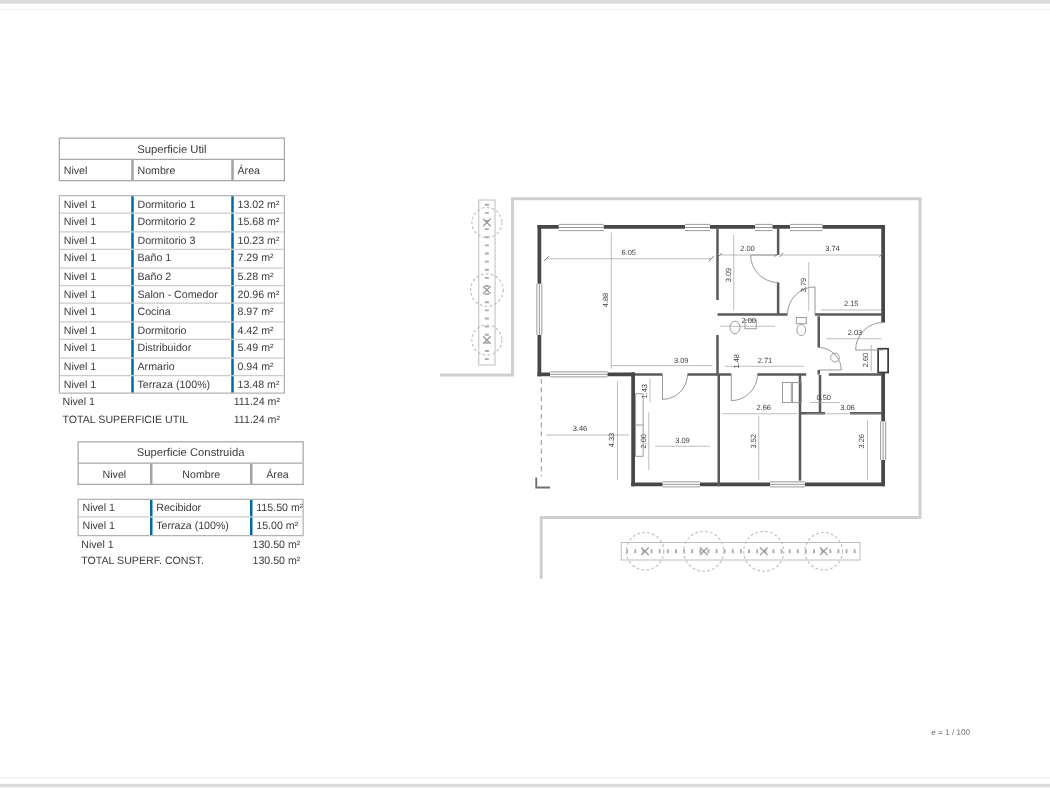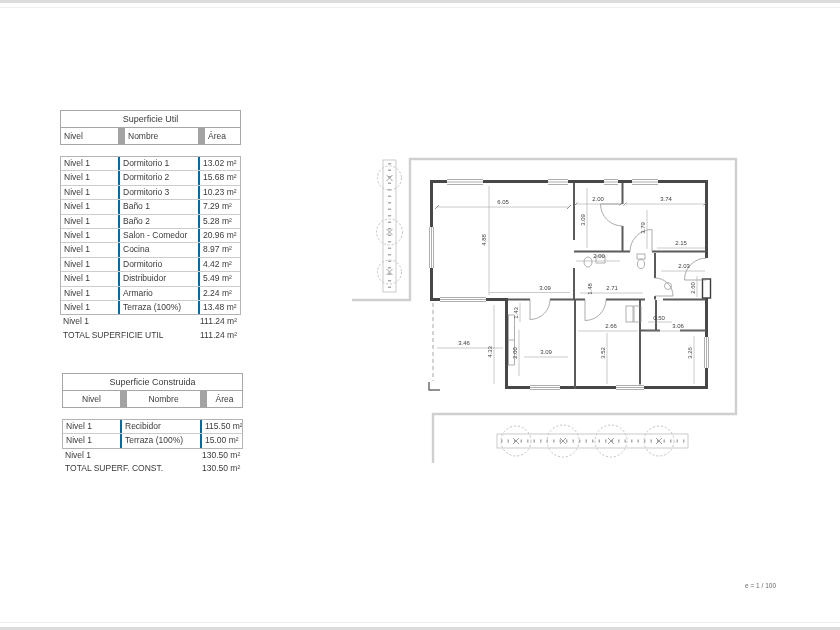--- a/index.html
+++ b/index.html
@@ -8,27 +8,27 @@
     background:#ffffff;font-family:"Liberation Sans",sans-serif;
   }
   .edge{position:absolute;left:0;width:840px;background:#dcdcdc}
   .edge.t1{top:0;height:3px}
   .edge.t2{top:7px;height:1px;background:#efefef}
   .edge.b1{top:627px;height:3px}
   .edge.b2{top:622px;height:1px;background:#efefef}
 
   
   .tbl{position:absolute;width:181px;font-size:8.5px;color:#3a3a3a}
-  .tblA{left:60px;top:110px}
-  .tblB{left:62px;top:373px}
+  .tblA{left:47px;top:110px}
+  .tblB{left:62px;top:353px}
   .tbl-title{border:1px solid #a6a6a6;height:16px;line-height:16px;text-align:center;font-size:9px}
   .tbl-head{display:flex;border:1px solid #a6a6a6;border-top:none;height:16px;line-height:16px}
   .c{box-sizing:border-box;padding-left:3px;overflow:hidden;white-space:nowrap}
   .c1{width:57px}.c2{width:80px}.c3{flex:1}
-  .tbl-head .c + .c{border-left:7px solid #a3a3a3}
+  .tbl-head .c + .c{border-left:2px solid #a3a3a3}
   .tblB .tbl-head .c{text-align:center;padding-left:0}
   .tbl-gap{height:11px}
   .tbl-body{border:1px solid #b3b3b3}
   .row{display:flex;height:13.4px;line-height:13.4px}
   .row + .row{border-top:1px solid #cccccc}
   .row .c + .c{border-left:2px solid #0369a1}
   .tbl-frow{display:flex;height:13.4px;line-height:13.4px}
   .clabel{width:137px}
 
   
@@ -110,21 +110,21 @@
         <div class="c c3">4.42 m²</div>
       </div>
       <div class="row">
         <div class="c c1">Nivel 1</div>
         <div class="c c2">Distribuidor</div>
         <div class="c c3">5.49 m²</div>
       </div>
       <div class="row">
         <div class="c c1">Nivel 1</div>
         <div class="c c2">Armario</div>
-        <div class="c c3">2.24 m²</div>
+        <div class="c c3">0.94 m²</div>
       </div>
       <div class="row">
         <div class="c c1">Nivel 1</div>
         <div class="c c2">Terraza (100%)</div>
         <div class="c c3">13.48 m²</div>
       </div>
     </div>
   <div class="tbl-frow">
     <div class="c c1">Nivel 1</div>
     <div class="c c2"></div>

